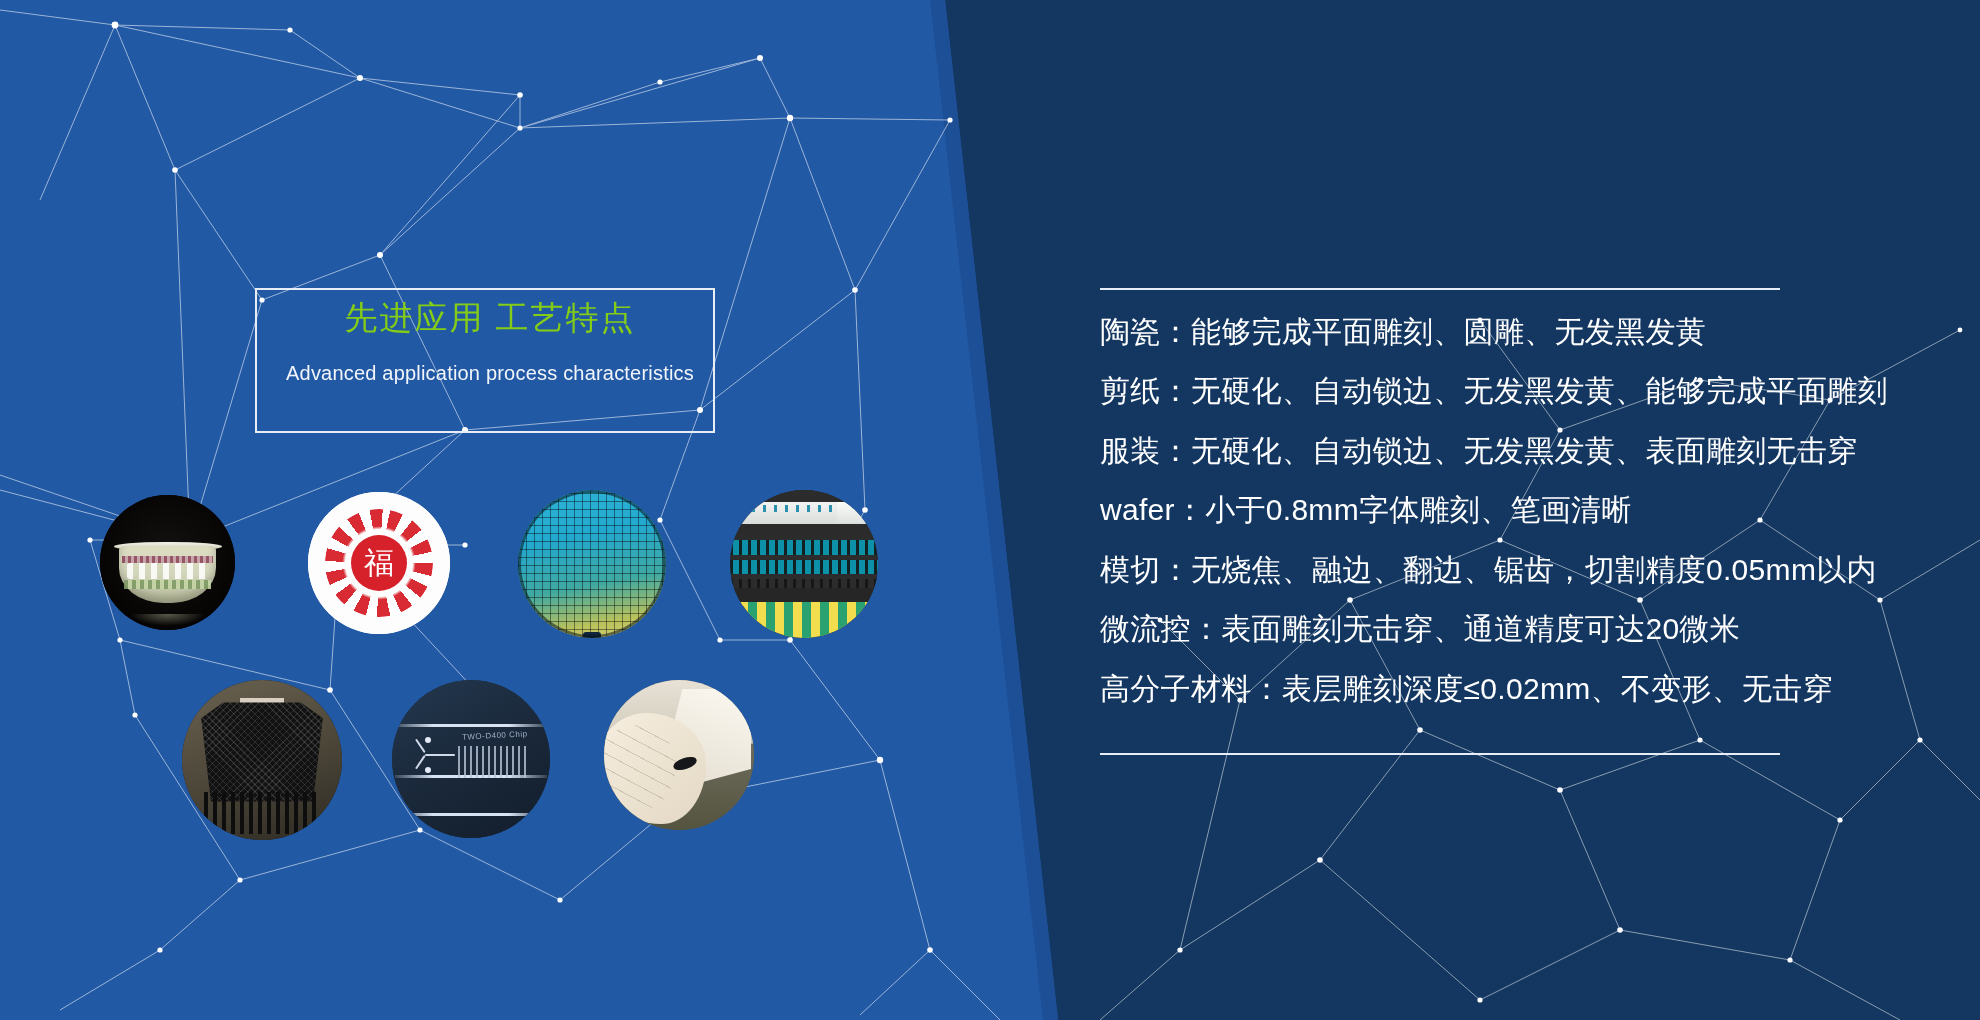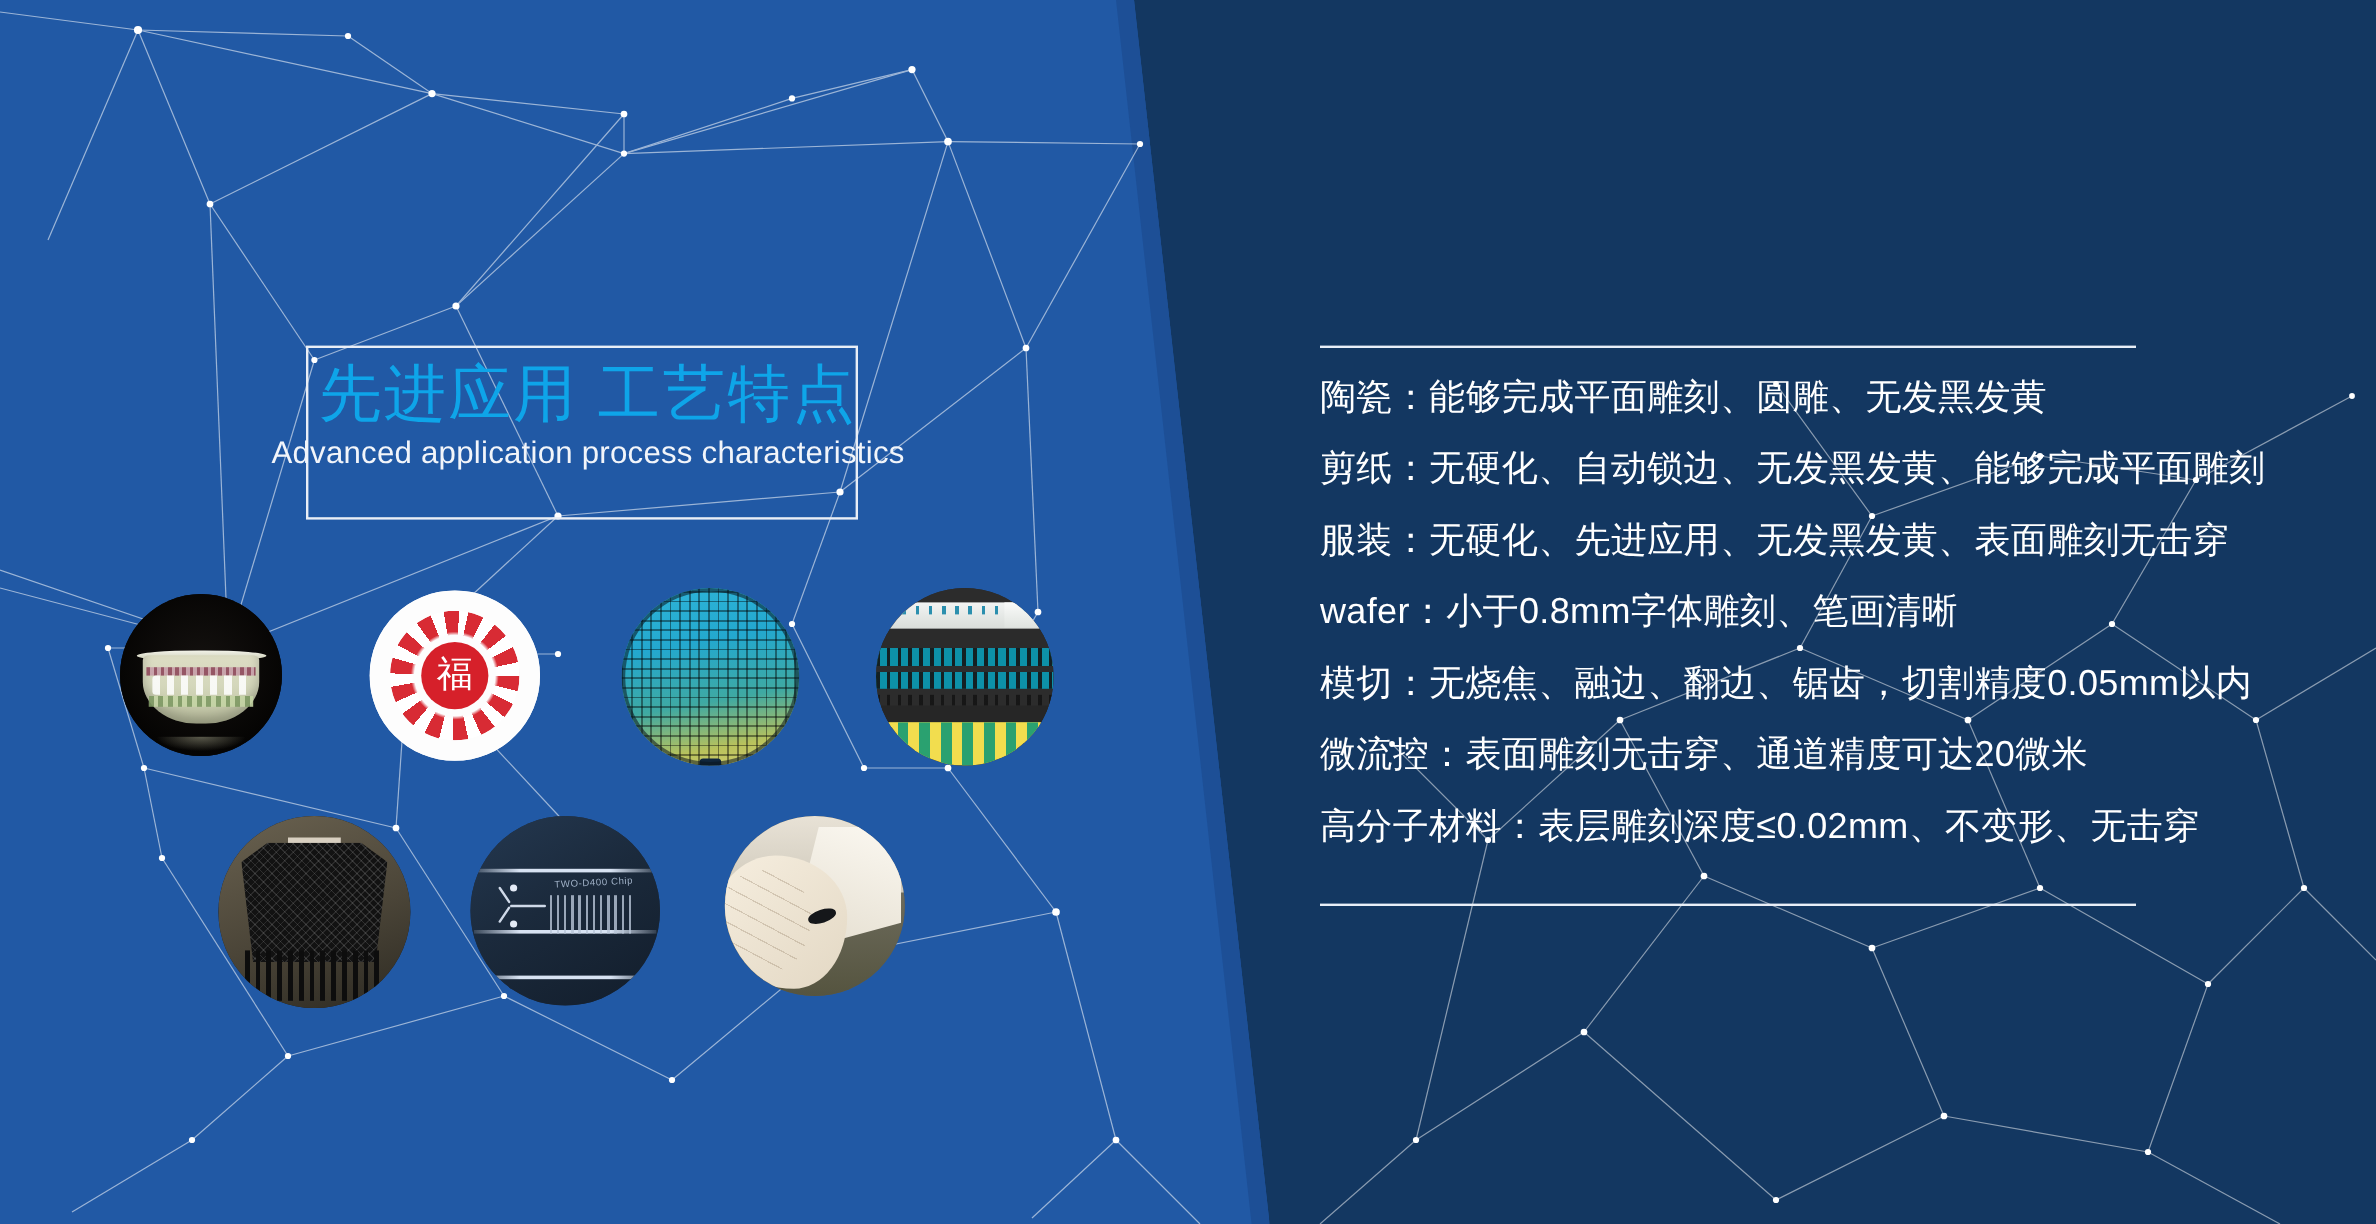--- a/index.html
+++ b/index.html
@@ -65,32 +65,32 @@
   .title-wrap {
     position: absolute;
     left: 225px;
     top: 300px;
     width: 530px;
     z-index: 7;
     text-align: center;
     pointer-events: none;
   }
   .title-cn {
-    color: #0ea5e9;
-    font-size: 52px;
+    color: #84cc16;
+    font-size: 33px;
     line-height: 1.12;
     letter-spacing: 2px;
     font-weight: 400;
     white-space: nowrap;
   }
   .title-en {
     color: #f2f5fa;
-    font-size: 26px;
+    font-size: 20px;
     line-height: 1.2;
-    margin-top: 4px;
+    margin-top: 24px;
     letter-spacing: 0.2px;
     white-space: nowrap;
   }
 
   
   .circles { position: absolute; z-index: 6; }
   .circ {
     position: absolute;
     border-radius: 50%;
     overflow: hidden;
@@ -569,21 +569,21 @@
       <div class="hd-fingers"></div>
       <div class="hd-mark"></div>
     </div>
   </div>
 
   <div class="rule rule-top"></div>
 
   <div class="speclist">
     <div class="spec-item">陶瓷：能够完成平面雕刻、圆雕、无发黑发黄</div>
     <div class="spec-item">剪纸：无硬化、自动锁边、无发黑发黄、能够完成平面雕刻</div>
-    <div class="spec-item">服装：无硬化、先进应用、无发黑发黄、表面雕刻无击穿</div>
+    <div class="spec-item">服装：无硬化、自动锁边、无发黑发黄、表面雕刻无击穿</div>
     <div class="spec-item">wafer：小于0.8mm字体雕刻、笔画清晰</div>
     <div class="spec-item">模切：无烧焦、融边、翻边、锯齿，切割精度0.05mm以内</div>
     <div class="spec-item">微流控：表面雕刻无击穿、通道精度可达20微米</div>
     <div class="spec-item">高分子材料：表层雕刻深度≤0.02mm、不变形、无击穿</div>
   </div>
 
   <div class="rule rule-bot"></div>
 
 </div>
 

